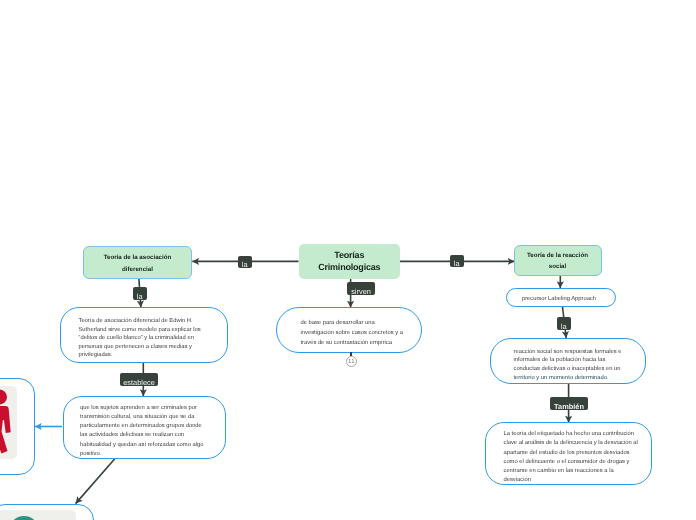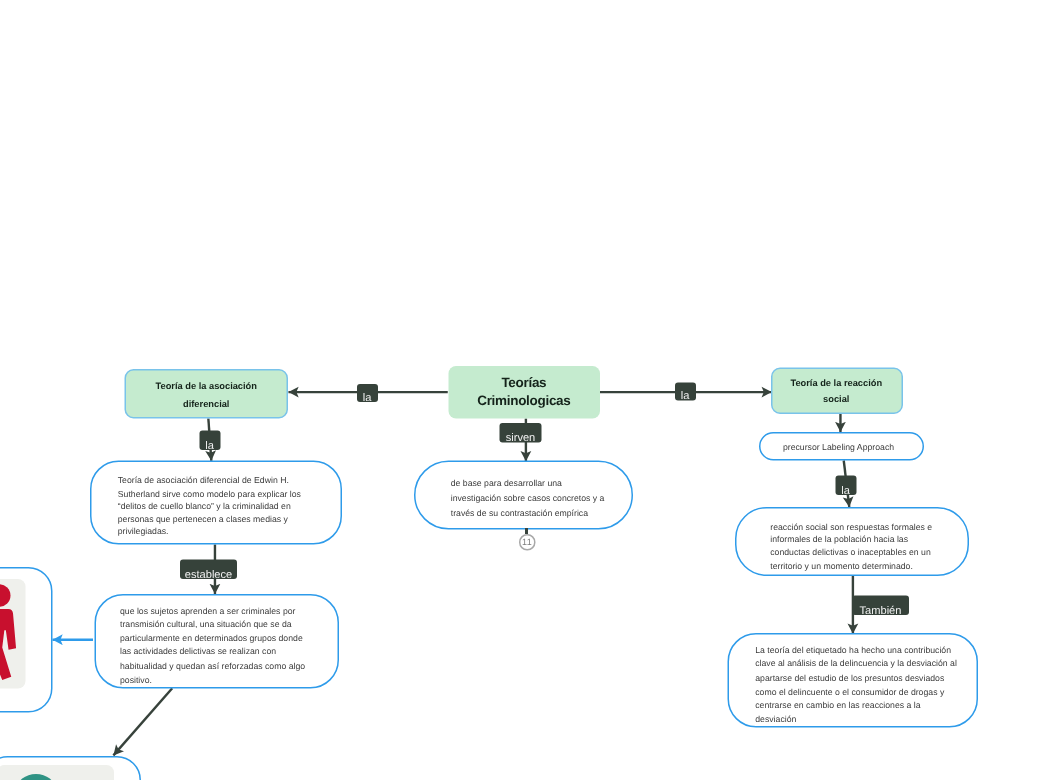--- a/index.html
+++ b/index.html
@@ -114,21 +114,21 @@
   <div class="txt" style="left:22.5px;top:9px;width:110px;font-size:5.8px;line-height:8.9px;">reacción social son respuestas formales e informales de la población hacia las conductas delictivas o inaceptables en un territorio y un momento determinado.</div>
 </div>
 
 <div class="node bubble" style="left:485px;top:422px;width:167px;height:63px;">
   <div class="txt" style="left:17.5px;top:7px;width:136px;font-size:5.8px;line-height:9.3px;">La teoría del etiquetado ha hecho una contribución clave al análisis de la delincuencia y la desviación al apartarse del estudio de los presuntos desviados como el delincuente o el consumidor de drogas y centrarse en cambio en las reacciones a la desviación</div>
 </div>
 
 <div class="badge" style="left:238px;top:255.5px;width:13.5px;height:12.5px;">la</div>
 <div class="badge" style="left:450px;top:254.5px;width:13.5px;height:12.5px;">la</div>
 <div class="badge" style="left:133px;top:287px;width:13.5px;height:12.5px;">la</div>
-<div class="badge" style="left:333px;top:282px;width:28px;height:12.5px;">sirven</div>
+<div class="badge" style="left:347px;top:282px;width:28px;height:12.5px;">sirven</div>
 <div class="badge" style="left:557px;top:317px;width:13.5px;height:12.5px;">la</div>
 <div class="badge" style="left:120px;top:373px;width:38px;height:12.5px;">establece</div>
-<div class="badge" style="left:568px;top:397px;width:38px;height:13px;">También</div>
+<div class="badge" style="left:550px;top:397px;width:38px;height:13px;font-weight:bold;">También</div>
 
 <div style="position:absolute;left:350.3px;top:352.2px;width:1.5px;height:4.2px;background:#37423b;"></div>
 <div class="counter" style="left:346px;top:355.8px;width:10.8px;height:10.8px;">11</div>
 
 </div>
 
 </body></html>

